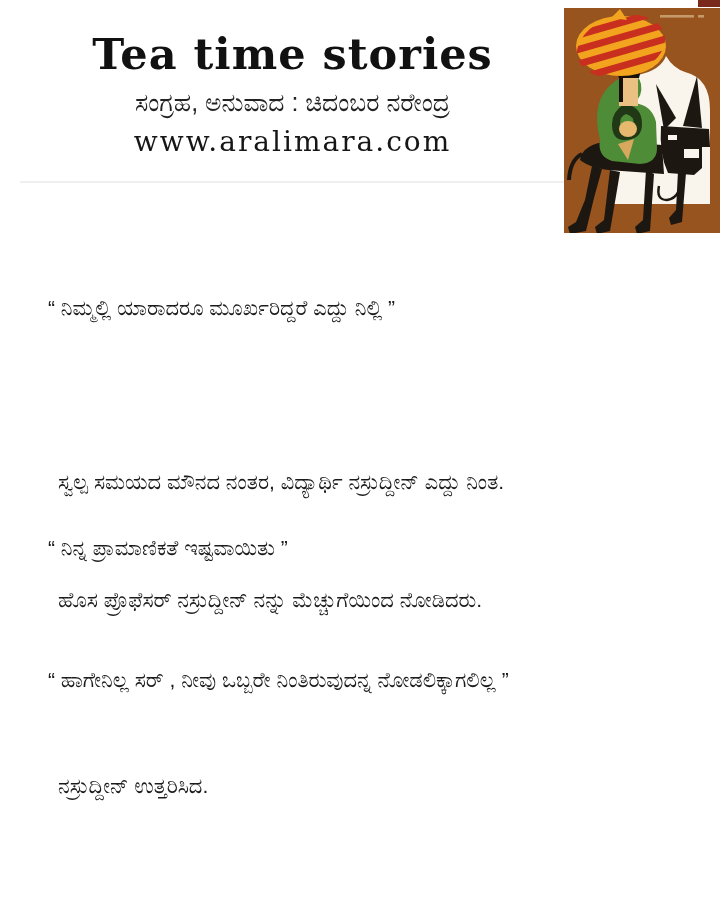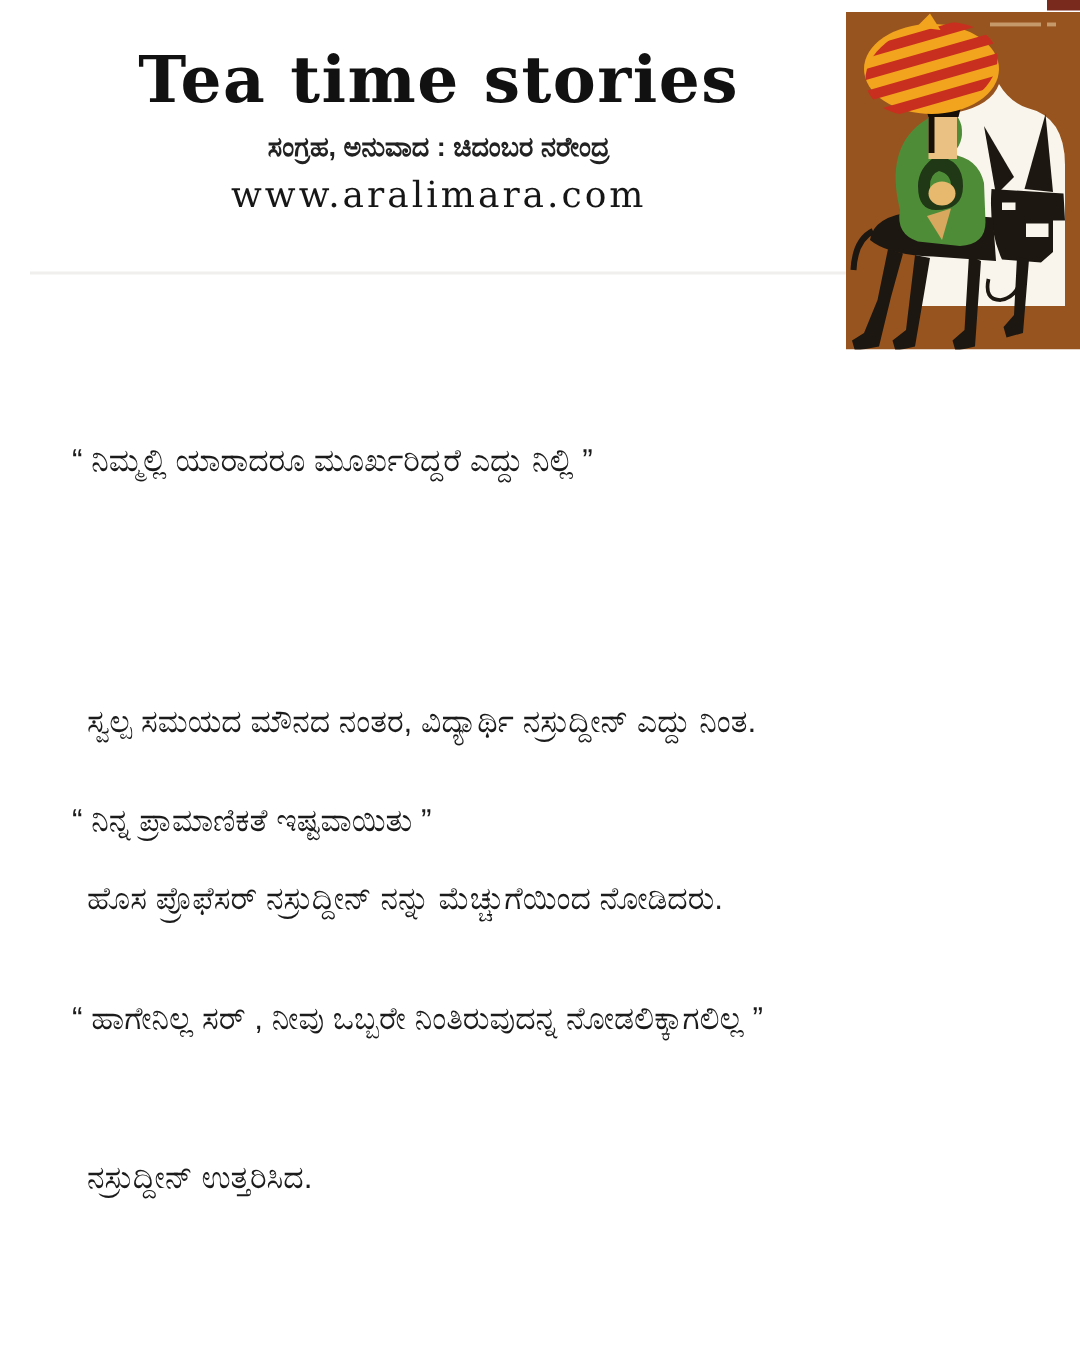--- a/index.html
+++ b/index.html
@@ -13,27 +13,27 @@
   }
   
   .header { position:absolute; left:0; top:30px; width:545px; text-align:center; }
   .title {
     font-family:"DejaVu Serif", serif;
     font-size:43px; font-weight:600; letter-spacing:1px; color:#111;
     line-height:1.15;
   }
   .subtitle {
     margin-top:8px;
-    font-size:18px; font-weight:700; color:#222;
+    font-size:25px; font-weight:400; color:#222;
     line-height:1.25;
   }
   .website {
     margin-top:6px;
     font-family:"DejaVu Serif", serif;
-    font-size:24px; font-weight:500; letter-spacing:2px; color:#161616;
+    font-size:28px; font-weight:500; letter-spacing:2px; color:#161616;
   }
   
   .divider { position:absolute; left:0; top:181px; width:720px; height:2px; background:#f0efee; }
   
   .corner-strip { position:absolute; left:678px; top:0; width:42px; height:7px; }
   
   .illustration { position:absolute; left:544px; top:8px; width:163px; height:225px; }
   .illustration svg { display:block; width:100%; height:100%; }
   
   .story { position:absolute; left:0; top:0; width:720px; height:899px; }

